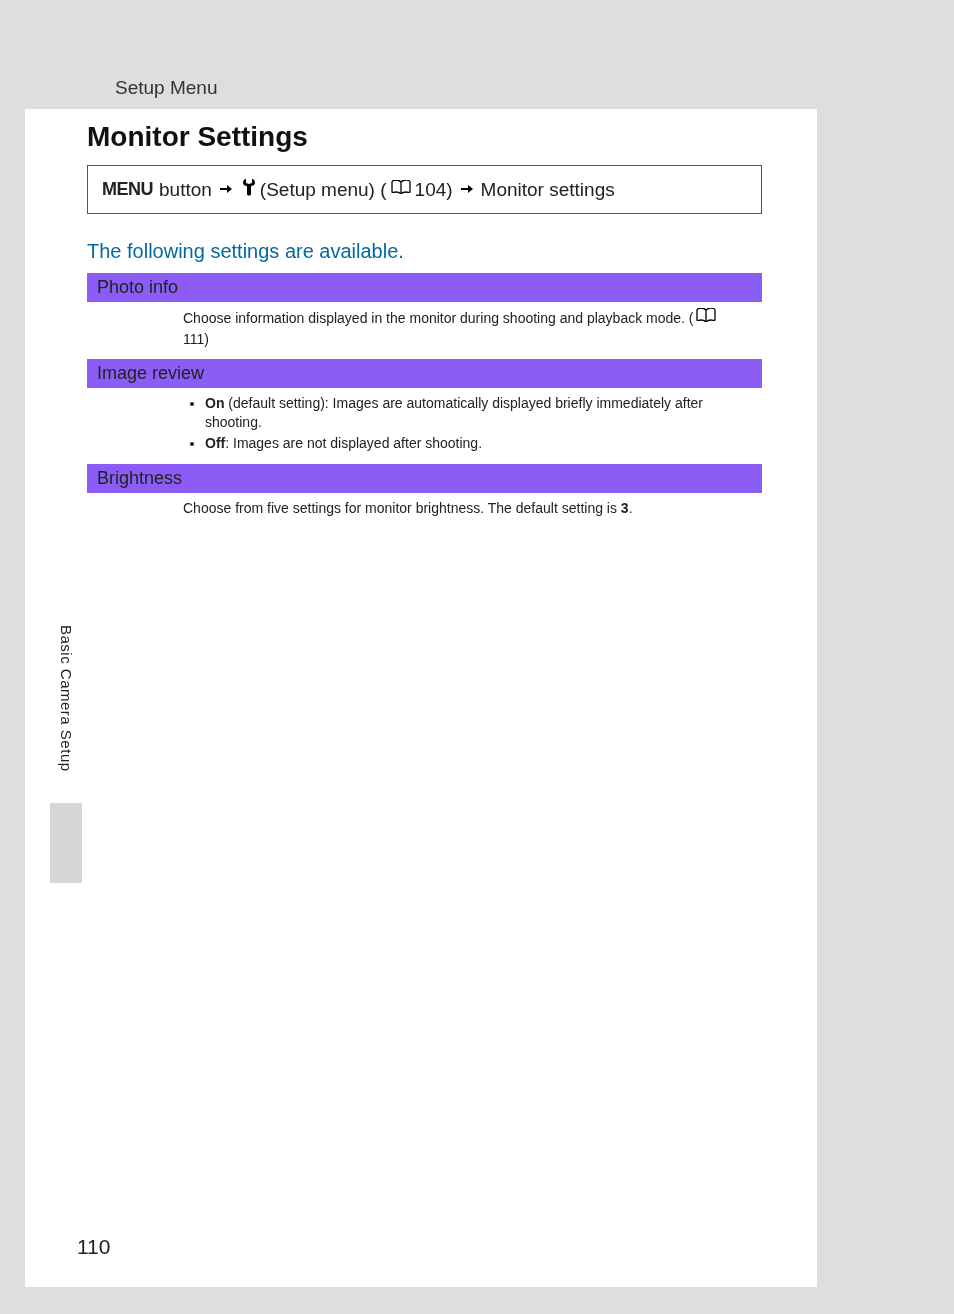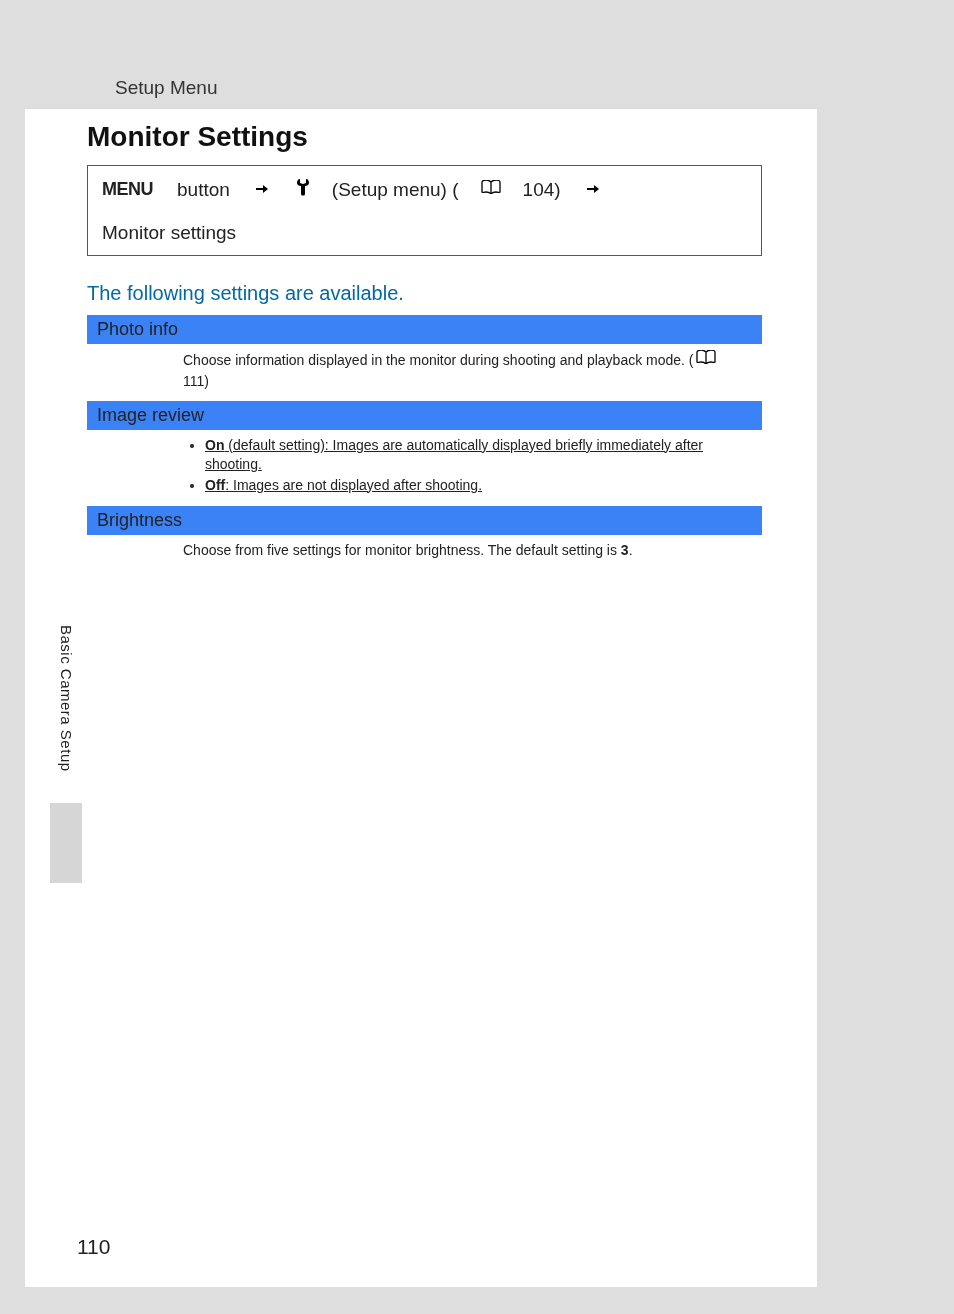--- a/index.html
+++ b/index.html
@@ -35,21 +35,21 @@
     margin: 0 0 12px 0;
     color: #111;
   }
   .nav-box {
     border: 1px solid #555;
     padding: 11px 14px;
     font-size: 19px;
     display: flex;
     align-items: center;
     flex-wrap: wrap;
-    gap: 20px;
+    gap: 2px;
     color: #222;
   }
   .menu-label {
     font-family: Arial, sans-serif;
     font-weight: 700;
     font-stretch: condensed;
     letter-spacing: -0.5px;
     font-size: 18px;
     margin-right: 4px;
   }
@@ -68,35 +68,34 @@
     vertical-align: middle;
     margin: 0 2px 3px 2px;
   }
   .intro {
     font-size: 20px;
     margin: 26px 0 10px 0;
     font-weight: 400;
     color: #0369a1;
   }
   .setting-header {
-    background: #3b82f6;
+    background: #8b5cf6;
     padding: 4px 10px;
     font-size: 18px;
     color: #222;
   }
   .setting-body {
     padding: 6px 20px 10px 96px;
     font-size: 14px;
     line-height: 1.35;
     color: #222;
   }
   .setting-body ul {
     margin: 0;
     padding-left: 22px;
-    text-decoration: underline;
   }
   .setting-body li {
     margin-bottom: 2px;
   }
   .side-tab {
     position: absolute;
     left: 33px;
     top: 600px;
     writing-mode: vertical-rl;
     font-size: 15px;

